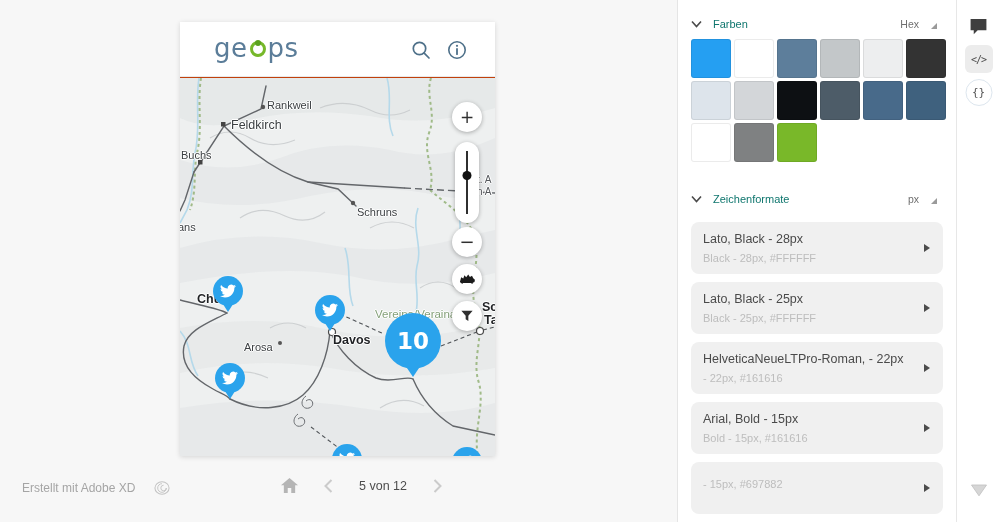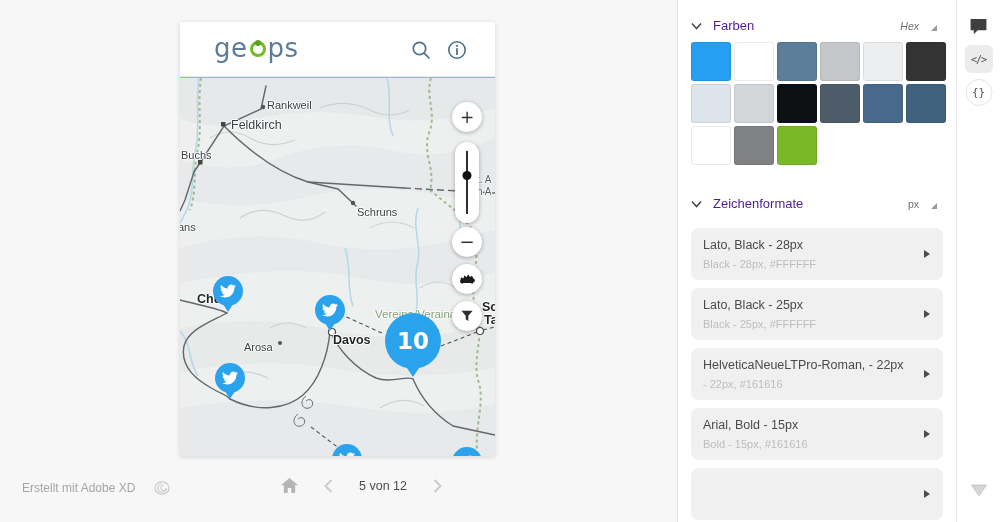--- a/index.html
+++ b/index.html
@@ -1,21 +1,21 @@
 <!DOCTYPE html>
 <html><head>
 <meta charset="utf-8">
 <style>
   * { margin:0; padding:0; box-sizing:border-box; }
   html,body { width:1000px; height:522px; overflow:hidden; }
   body { background:#f7f7f7; font-family:"Liberation Sans", sans-serif; position:relative; }
 
   
   .artboard { position:absolute; left:180px; top:22px; width:315px; height:434px;
-              background:#eab308; box-shadow:0 1px 5px rgba(0,0,0,.14); }
+              background:#c2410c; box-shadow:0 1px 5px rgba(0,0,0,.14); }
   .ab-header { position:absolute; top:0; left:0; right:0; height:55px; background:#fff;
                border-bottom:1px solid #e9e9e9; z-index:10; }
   .logo { position:absolute; left:34px; top:13px; display:flex; align-items:center;
           font-family:"DejaVu Sans", sans-serif; font-size:26px; color:#5b7d99;
           letter-spacing:.5px; line-height:1; }
   .logo .ring { width:16px; height:16px; border:3.5px solid #76b82a; border-radius:50%;
                 margin:0 2px; position:relative; top:1px; }
   .logo .ring::after { content:''; position:absolute; width:6px; height:6px; background:#5aa11e;
                        border-radius:50%; top:-4px; left:50%; transform:translateX(-50%); }
   .hdr-icon { position:absolute; top:16px; width:24px; height:24px; cursor:pointer; }
@@ -65,22 +65,22 @@
   .pager { position:absolute; left:281px; top:478px; display:flex; align-items:center; gap:26px; }
   .pager .pg-text { font-size:12.5px; color:#4d4d4d; }
   .pager .chev { cursor:pointer; display:flex; }
 
   
   .spec-panel { position:absolute; left:677px; top:0; width:279px; height:522px; background:#fff;
                 border-left:1px solid #e5e5e5; padding:0 13px; }
   .sec-head { display:flex; align-items:center; }
   .sec-head.farben { margin-top:18px; }
   .sec-head.zf { margin-top:31px; }
-  .sec-title { font-size:13px; color:#4c1d95; margin-left:11px; }
-  .sec-unit { margin-left:auto; font-size:10.5px; color:#6f6f6f; font-style:italic; }
+  .sec-title { font-size:11px; color:#0f766e; margin-left:11px; }
+  .sec-unit { margin-left:auto; font-size:10.5px; color:#6f6f6f; }
   .sec-corner { width:0; height:0; border-left:6px solid transparent; border-bottom:6px solid #9a9a9a;
                 margin-left:12px; margin-right:6px; position:relative; top:2px; cursor:pointer; }
 
   .swatch-grid { display:grid; grid-template-columns:repeat(6,40px); gap:3px; margin-top:9px; }
   .swatch { height:39px; border-radius:3px; box-shadow:inset 0 0 0 1px rgba(0,0,0,.08); cursor:pointer; }
 
   .tcards { margin-top:17px; }
   .tcard { background:#f0f0f0; border-radius:8px; height:52px; margin-bottom:8px; position:relative;
            padding:10px 12px; cursor:pointer; }
   .tcard .t { font-size:12.5px; color:#4a4a4a; white-space:nowrap; overflow:hidden; }
@@ -386,20 +386,21 @@
         <div class="arrow"></div>
       </div>
 
       <div class="tcard">
         <div class="t">Arial, Bold - 15px</div>
         <div class="s">Bold - 15px, #161616</div>
         <div class="arrow"></div>
       </div>
 
       <div class="tcard">
+        <div class="s">- 15px, #697882</div>
         <div class="arrow"></div>
       </div>
     </div>
 </aside>
 
 <div class="rail">
   <div class="rail-item bubble">
     <svg width="19" height="18" viewBox="0 0 24 22">
         <path fill="#3f3f3f" d="M2,1 H22 V15 H11 L6,20 V15 H2 Z"></path>
       </svg>

